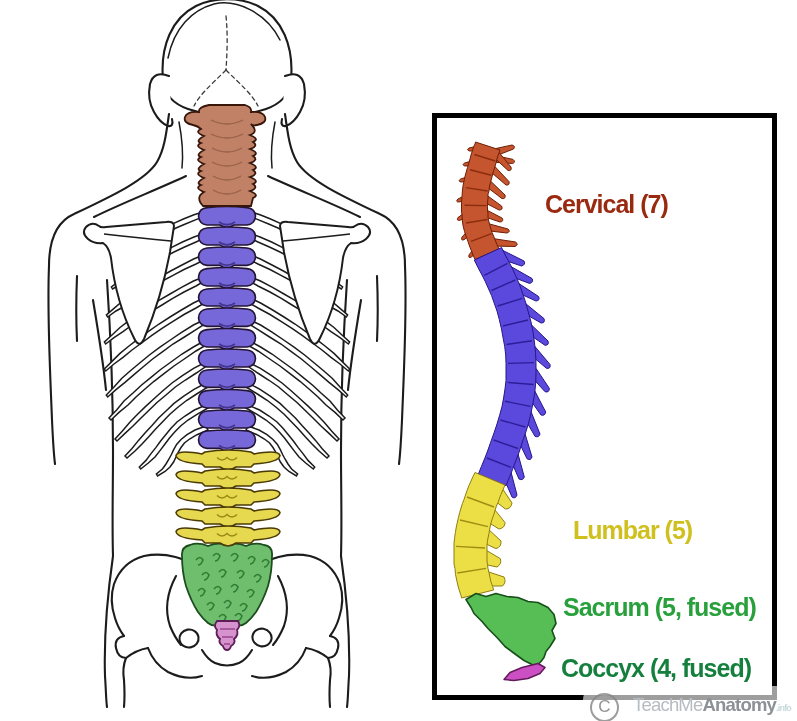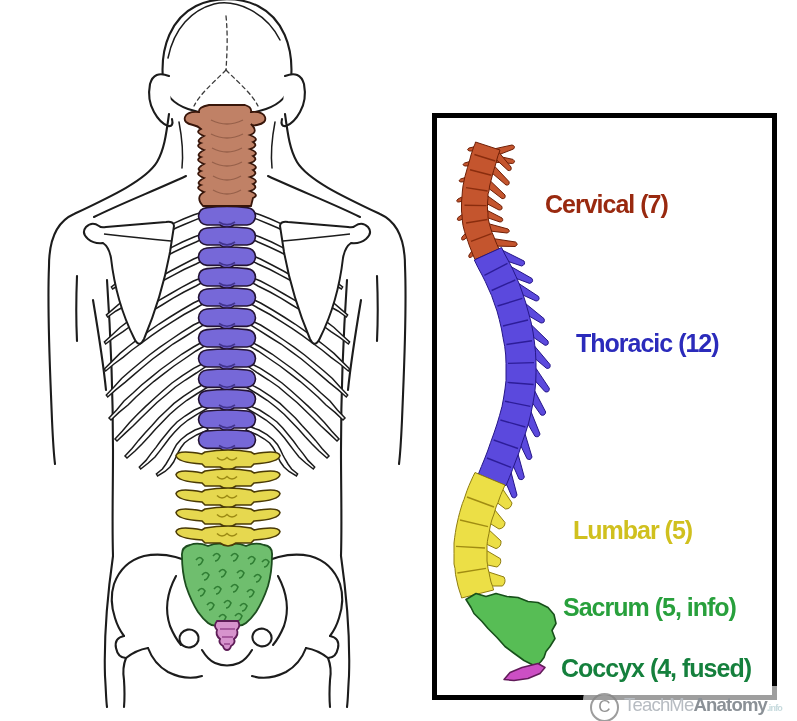--- a/index.html
+++ b/index.html
@@ -44,21 +44,21 @@
   .watermark {
     position:absolute; left:583px; top:686px; width:214px; height:35px;
     background:rgba(255,255,255,0.62); border-radius:14px;
   }
   .wm-c {
     position:absolute; left:7px; top:7px; width:29px; height:29px;
     border:2.6px solid rgba(132,132,132,0.8); border-radius:50%;
     color:rgba(128,128,128,0.85); font-size:17px; font-weight:normal;
     text-align:center; line-height:23px; box-sizing:border-box;
   }
-  .wm-text { position:absolute; left:41px; top:8px; font-size:18.5px; white-space:nowrap; letter-spacing:-0.8px;text-align:right; }
+  .wm-text { position:absolute; left:50px; top:8px; font-size:18.5px; white-space:nowrap; letter-spacing:-0.8px;text-align:right; }
   .wm-light { color:#b7bcc2; font-weight:normal; }
   .wm-bold  { color:#8b9197; font-weight:bold; }
   .wm-suffix { color:#c6dadd; font-size:9px; font-weight:bold; }
 </style>
 </head>
 <body>
 
 <div id="canvas">
   <svg width="430" height="721" viewBox="0 0 430 721" style="position:absolute;left:0;top:0">
 <g fill="none" stroke="#1c1c1c" stroke-width="2.1" stroke-linecap="round">
@@ -271,23 +271,22 @@
 <path d="M 30 379 L 57 389" stroke="#a08c12" stroke-width="1.4" fill="none"></path>
 <path d="M 23 402 L 51 408.6" stroke="#a08c12" stroke-width="1.4" fill="none"></path>
 <path d="M 19 428.4 L 48 430" stroke="#a08c12" stroke-width="1.4" fill="none"></path>
 <path d="M 20.4 455 L 49 450.4" stroke="#a08c12" stroke-width="1.4" fill="none"></path>
 </g>
 <path class="lsac" d="M 29 481.5 L 39 475.5 L 49 478.5 L 59 475.5 L 70 478.5 L 81 479.5 L 91 483.5 L 101 484.5 L 111 489.5 L 117 496.5 L 119 505.5 L 115 512.5 L 118 520.5 L 113 528.5 L 109 533.5 L 107 539.5 L 104 543.5 L 99 548.5 L 87 542.5 L 76 534.5 L 68 528.5 L 60 519.5 L 51 510.5 L 45 503.5 L 37 495.5 L 34 489.5 L 29 481.5 Z" stroke="#17501a" stroke-width="1.6"></path>
 <path class="lcoc" d="M 101 545.5 L 108 549.5 L 103 555.5 L 91 560.5 L 77 562.5 L 67 561.5 L 73 554.5 L 85 549.5 Z" stroke="#611b59" stroke-width="1.5"></path>
 </g>
 </svg>
       <div class="region-label lab-cervical">Cervical (7)</div>
-      <div class="region-label lab-thoracic">Thoracic (12)</div>
       <div class="region-label lab-lumbar">Lumbar (5)</div>
-      <div class="region-label lab-sacrum">Sacrum (5, info)</div>
+      <div class="region-label lab-sacrum">Sacrum (5, fused)</div>
       <div class="region-label lab-coccyx">Coccyx (4, fused)</div>
     </div>
   </div>
   <div class="watermark">
     <div class="wm-c">C</div>
     <div class="wm-text"><span class="wm-light">TeachMe</span><span class="wm-bold">Anatomy</span><span class="wm-suffix">.info</span></div>
   </div>
 </div>
 
 </body></html>

